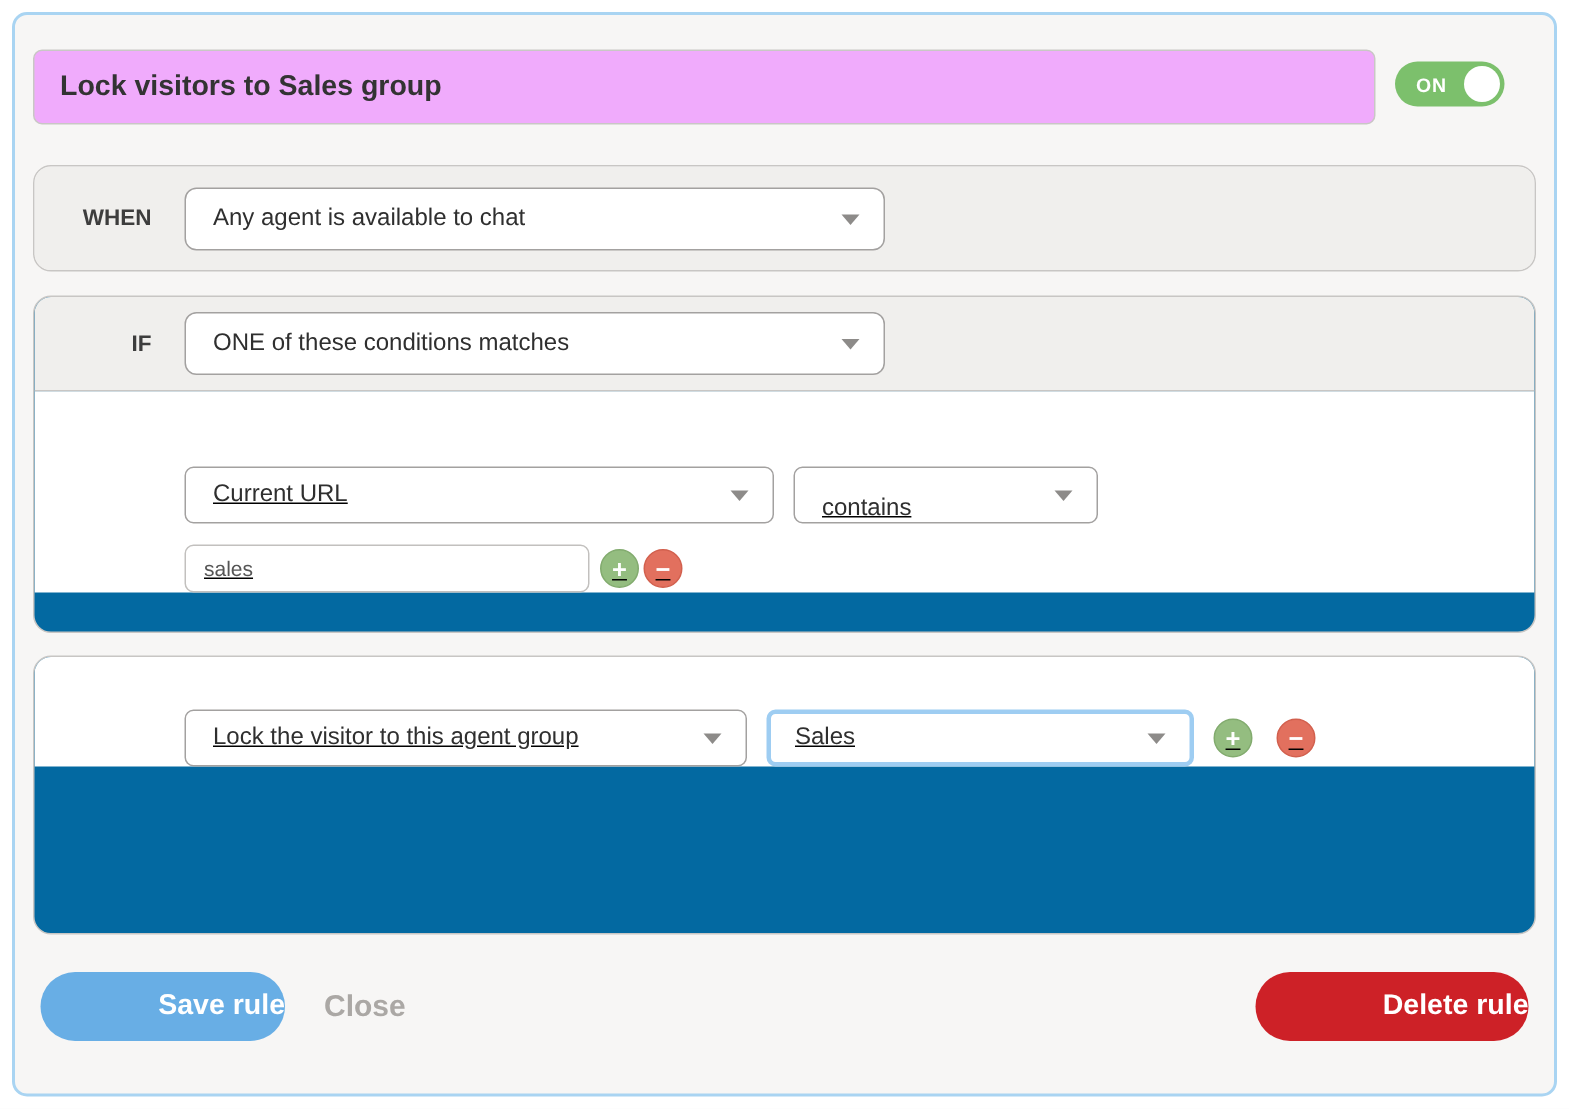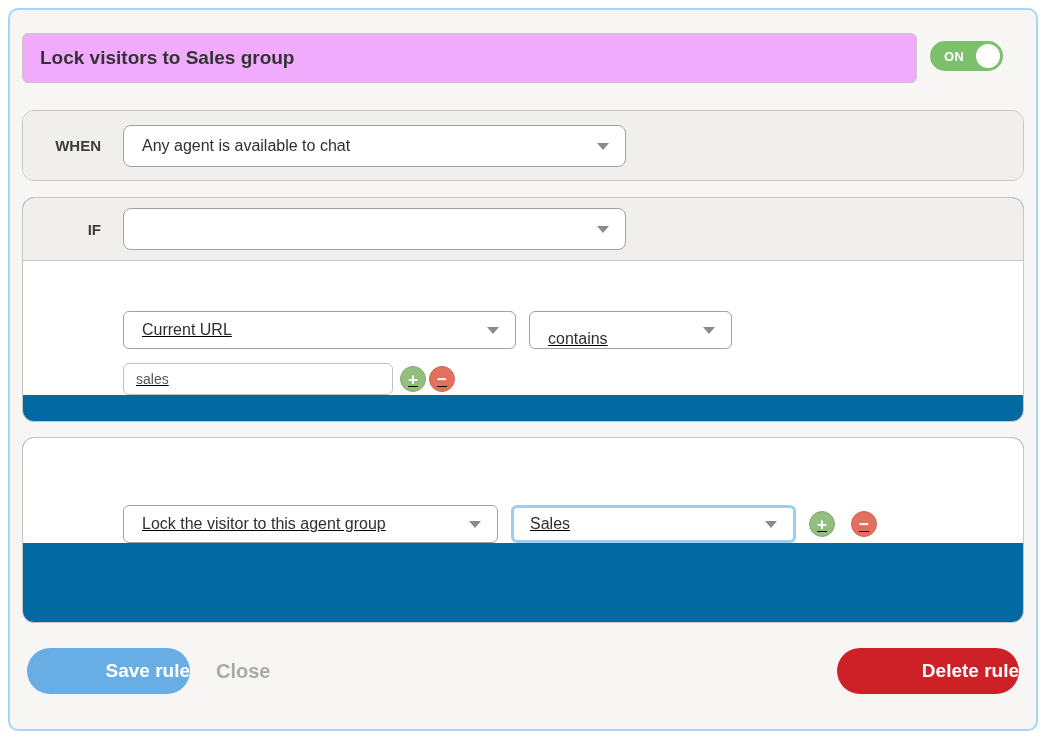--- a/index.html
+++ b/index.html
@@ -57,21 +57,21 @@
   }
 
   
   .dropdown {
     position: relative; background: #ffffff;
     border: 1px solid #a3a1a0; border-radius: 8px;
     display: flex; align-items: center;
     font-size: 16px; color: #2f2f2f; cursor: pointer;
     padding: 0 36px 0 18px;
   }
-  .dropdown.lg { width: 503px; height: 42px; }
+  .dropdown.lg { width: 467px; height: 42px; }
   .dropdown.md { width: 393px; height: 38px; border-radius: 6px; }
   .dropdown.sm { width: 203px; height: 38px; border-radius: 6px; align-items: flex-end; }
   .dropdown.field  { width: 375px; height: 38px; border-radius: 6px; }
   .dropdown.group  { width: 285px; height: 38px; border-radius: 6px; }
   .dropdown.focused {
     border: 3px solid var(--focus-blue, #9ecdf2);
     padding-left: 16px;
   }
   .dropdown .dd-text { overflow: hidden; white-space: nowrap; }
   .caret {
@@ -100,21 +100,21 @@
   }
   .circle-btn.add {
     background: var(--add-green, #94bd80); border: 1px solid #82ab6e; margin-left: 7px;
   }
   .circle-btn.remove {
     background: var(--remove-red, #e2705e); border: 1px solid #d2604e; margin-left: 3px;
   }
 
   
   .then-body { padding-top: 35px; }
-  .action-row { display: flex; align-items: center; gap: 13px; margin-top: 32px; }
+  .action-row { display: flex; align-items: center; gap: 13px; }
   .action-row .circle-btn.add { margin-left: 0; }
 
   
   .footer-btn {
     position: absolute; height: 46px; border: none; border-radius: 23px;
     font-family: "Liberation Sans", sans-serif;
     font-size: 19px; font-weight: bold; color: #ffffff; cursor: pointer; text-align: right;
   }
   .save-btn   { left: 17px;  top: 638px; width: 163px; background: var(--save-blue, #68aee5); }
   .close-btn  {
@@ -143,20 +143,21 @@
         <span class="dd-text">Any agent is available to chat</span>
         <span class="caret"></span>
       </div>
     </div>
   </section>
 
   <section class="box if-box">
     <div class="box-header">
       <span class="section-label">IF</span>
       <div class="dropdown lg">
+        <span class="dd-text">ONE of these conditions matches</span>
         <span class="caret"></span>
       </div>
     </div>
     <div class="box-body if-body">
       <div class="cond-row">
         <div class="dropdown md">
           <span class="dd-text">Current URL</span>
           <span class="caret"></span>
         </div>
         <div class="dropdown sm">

